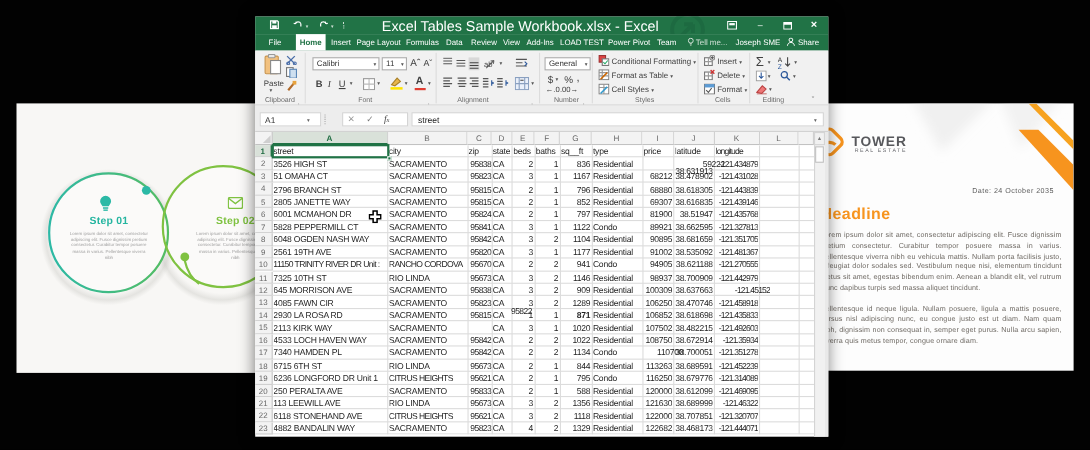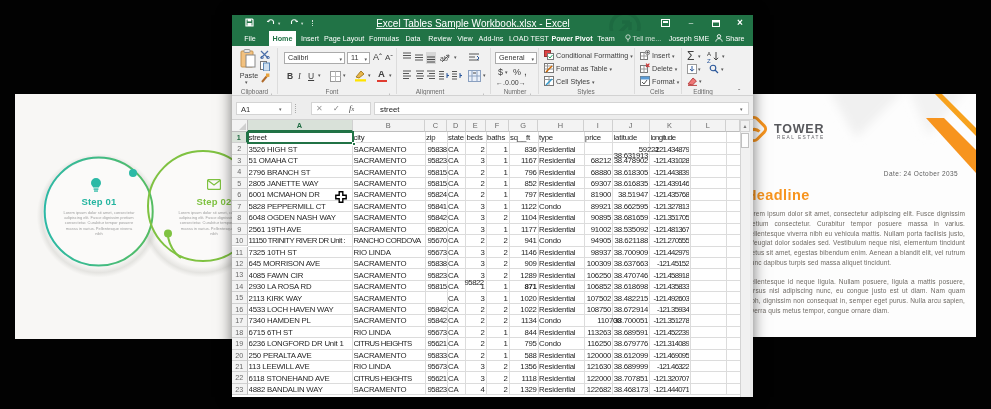--- a/index.html
+++ b/index.html
@@ -128,21 +128,21 @@
       </svg>
       <svg class="abs" style="left:34px;top:3px" width="10" height="9" viewBox="0 0 10 9">
         <path d="M2.5 3.5 C3 1.5 6.5 1 7.5 3.5 M7.5 3.5 v2.5 M2.8 3.6 l-1.8-.4 M2.8 3.6 l.5-1.8" stroke="#fff" stroke-width="1.1" fill="none"></path>
       </svg>
       <svg class="abs" style="left:57px;top:3px" width="10" height="9" viewBox="0 0 10 9">
         <path d="M7.5 3.5 C7 1.5 3.5 1 2.5 3.5 M2.5 3.5 v2.5 M7.2 3.6 l1.8-.4 M7.2 3.6 l-.5-1.8" stroke="#fff" stroke-width="1.1" fill="none"></path>
       </svg>
       <div class="abs" style="left:46px;top:6px;font-size:4.5px;color:#cfe0d5;">▾</div>
         <div class="abs" style="left:69px;top:6px;font-size:4.5px;color:#cfe0d5;">▾</div>
         <div class="abs" style="left:80px;top:5px;width:3px;height:6px;border-left:1px dotted #cfe0d5;"></div>
-      <div class="abs" style="left:0;top:0;width:482px;height:16px;text-align:center;color:#fff;font-size:10px;line-height:17px;text-decoration:underline;">Excel Tables Sample Workbook.xlsx - Excel</div>
+      <div class="abs" style="left:0;top:0;width:482px;height:16px;text-align:center;color:#fff;font-size:13px;line-height:17px;">Excel Tables Sample Workbook.xlsx - Excel</div>
       <svg class="abs" style="left:429px;top:4px" width="9" height="8" viewBox="0 0 9 8">
           <rect x="0.5" y="0.5" width="8" height="7" fill="none" stroke="#fff"></rect>
           <rect x="2" y="2" width="5" height="2" fill="#fff"></rect>
         </svg>
       <div class="wbtn" style="left:454px;">–</div>
       <svg class="abs" style="left:480px;top:4.5px" width="8" height="7" viewBox="0 0 8 7">
           <rect x="0.5" y="0.5" width="7" height="6" fill="none" stroke="#fff" stroke-width="1"></rect>
           <rect x="0.5" y="0.5" width="7" height="2" fill="#fff"></rect>
         </svg>
       <div class="wbtn" style="left:503px;font-size:10px;font-weight:bold;">×</div>
@@ -152,21 +152,21 @@
       <div class="tab" style="left:6px;width:24px;">File</div>
       <div class="tab" style="left:37px;width:27px;background:#fff;color:#217346;font-weight:bold;">Home</div>
       <div class="tab" style="left:66px;width:24px;">Insert</div>
       <div class="tab" style="left:92px;width:40px;">Page Layout</div>
       <div class="tab" style="left:134px;width:36px;">Formulas</div>
       <div class="tab" style="left:170px;width:22px;">Data</div>
       <div class="tab" style="left:194px;width:28px;">Review</div>
       <div class="tab" style="left:222px;width:22px;">View</div>
       <div class="tab" style="left:244px;width:30px;">Add-Ins</div>
       <div class="tab" style="left:276px;width:42px;">LOAD TEST</div>
-      <div class="tab" style="left:318px;width:44px;font-weight:bold;">Power Pivot</div>
+      <div class="tab" style="left:318px;width:44px;">Power Pivot</div>
       <div class="tab" style="left:362px;width:24px;">Team</div>
       <div class="tab" style="left:390px;width:42px;color:#cfe0d5;"><svg width="6" height="8" viewBox="0 0 6 8" style="vertical-align:-1px">
             <circle cx="3" cy="3" r="2.2" fill="none" stroke="#cfe0d5" stroke-width="0.9"></circle>
             <path d="M2 5.8 h2 M2.3 7 h1.4" stroke="#cfe0d5" stroke-width="0.8"></path>
           </svg> Tell me...</div>
       <div class="tab" style="left:436px;width:42px;">Joseph SME</div>
       <div class="tab" style="left:478px;width:40px;"><svg width="8" height="8" viewBox="0 0 8 8" style="vertical-align:-1px">
             <circle cx="4" cy="2.3" r="1.7" fill="none" stroke="#fff" stroke-width="0.9"></circle>
             <path d="M0.8 7.6 C1.2 5.4 2.4 4.6 4 4.6 C5.6 4.6 6.8 5.4 7.2 7.6" fill="none" stroke="#fff" stroke-width="0.9"></path>
           </svg> Share</div>
@@ -572,21 +572,21 @@
         <div class="cell" style="left:1px;top:125.94999999999999px;width:102.5px;height:11.45px;">645 MORRISON AVE</div>
         <div class="cell" style="left:106px;top:125.94999999999999px;width:70px;height:11.45px;">SACRAMENTO</div>
         <div class="cell r z" style="left:178px;top:125.94999999999999px;width:21px;height:11.45px;">95838</div>
         <div class="cell" style="left:200.5px;top:125.94999999999999px;width:16px;height:11.45px;">CA</div>
         <div class="cell r" style="left:219px;top:125.94999999999999px;width:18px;height:11.45px;">3</div>
         <div class="cell r" style="left:239.5px;top:125.94999999999999px;width:20.5px;height:11.45px;">2</div>
         <div class="cell r" style="left:262.5px;top:125.94999999999999px;width:26.5px;height:11.45px;">909</div>
         <div class="cell" style="left:291.5px;top:125.94999999999999px;width:43.5px;height:11.45px;">Residential</div>
         <div class="cell r" style="left:337.5px;top:125.94999999999999px;width:26px;height:11.45px;">100309</div>
         <div class="cell r" style="left:366px;top:125.94999999999999px;width:34.5px;height:11.45px;">38.637663</div>
-        <div class="cell r sq" style="left:403px;top:125.94999999999999px;width:38.5px;height:11.45px;">-121.45152</div>
+        <div class="cell r sq" style="left:414px;top:125.94999999999999px;width:38.5px;height:11.45px;">-121.45152</div>
         <div class="cell" style="left:1px;top:137.39999999999998px;width:102.5px;height:11.45px;">4085 FAWN CIR</div>
         <div class="cell" style="left:106px;top:137.39999999999998px;width:70px;height:11.45px;">SACRAMENTO</div>
         <div class="cell r z" style="left:178px;top:137.39999999999998px;width:21px;height:11.45px;">95823</div>
         <div class="cell" style="left:200.5px;top:137.39999999999998px;width:16px;height:11.45px;">CA</div>
         <div class="cell r" style="left:219px;top:137.39999999999998px;width:18px;height:11.45px;">3</div>
         <div class="cell r" style="left:239.5px;top:137.39999999999998px;width:20.5px;height:11.45px;">2</div>
         <div class="cell r" style="left:262.5px;top:137.39999999999998px;width:26.5px;height:11.45px;">1289</div>
         <div class="cell" style="left:291.5px;top:137.39999999999998px;width:43.5px;height:11.45px;">Residential</div>
         <div class="cell r" style="left:337.5px;top:137.39999999999998px;width:26px;height:11.45px;">106250</div>
         <div class="cell r" style="left:366px;top:137.39999999999998px;width:34.5px;height:11.45px;">38.470746</div>

